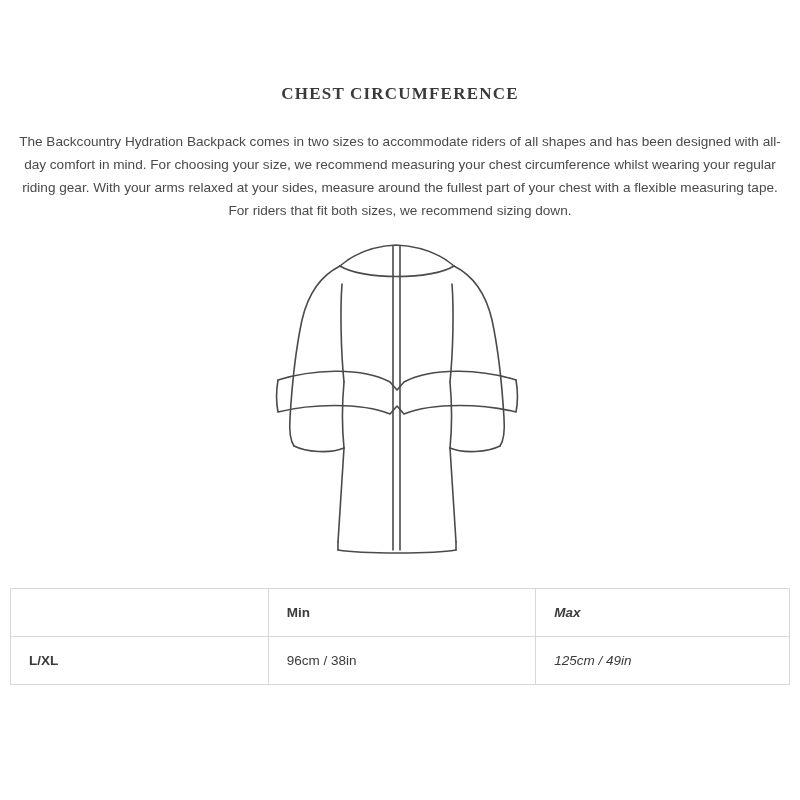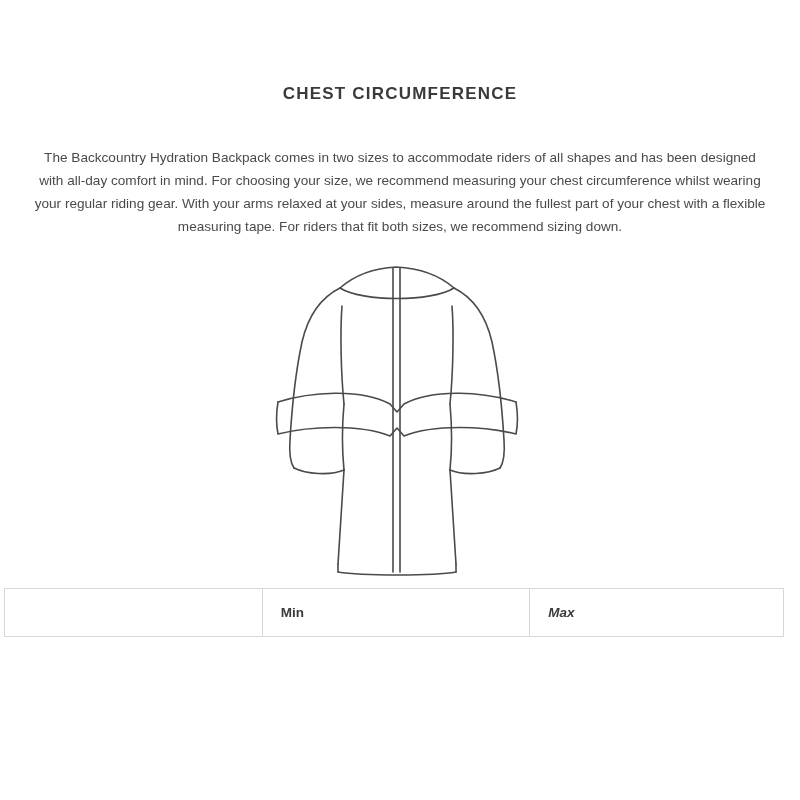--- a/index.html
+++ b/index.html
@@ -19,44 +19,44 @@
     overflow: hidden;
   }
   .title {
     text-align: center;
     font-size: 17px;
     font-weight: bold;
     letter-spacing: 1.2px;
     color: #3a3a3a;
     margin: 0;
     padding-top: 84px;
-    font-family: Liberation Sans, sans-serif;
+    font-family: Liberation Serif, serif;
   }
   .intro {
-    margin: 16px;
+    margin: 0;
     padding: 26px 18px 0 18px;
     text-align: center;
     font-size: 13.6px;
     line-height: 23px;
     color: #4a4a4a;
     max-width: 800px;
   }
   .figure-wrap {
     position: relative;
     width: 800px;
     height: 330px;
     margin-top: 10px;
   }
   .figure-wrap svg {
     display: block;
     margin: 0 auto;
   }
   .table-wrap {
     position: absolute;
-    left: 4px;
+    left: 10px;
     top: 588px;
     width: 780px;
   }
   table.size-table {
     border-collapse: collapse;
     width: 780px;
     font-size: 13.5px;
   }
   table.size-table th,
   table.size-table td {
@@ -137,17 +137,22 @@
   <div class="table-wrap">
     <table class="size-table">
       <thead>
         <tr>
           <th class="col-label blank"></th>
           <th class="col-min">Min</th>
           <th class="col-max">Max</th>
         </tr>
       </thead>
       <tbody>
+        <tr>
+          <td class="col-label">L/XL</td>
+          <td class="col-min">96cm / 38in</td>
+          <td class="col-max">125cm / 49in</td>
+        </tr>
       </tbody>
     </table>
   </div>
 
 </div>
 
 </body></html>

